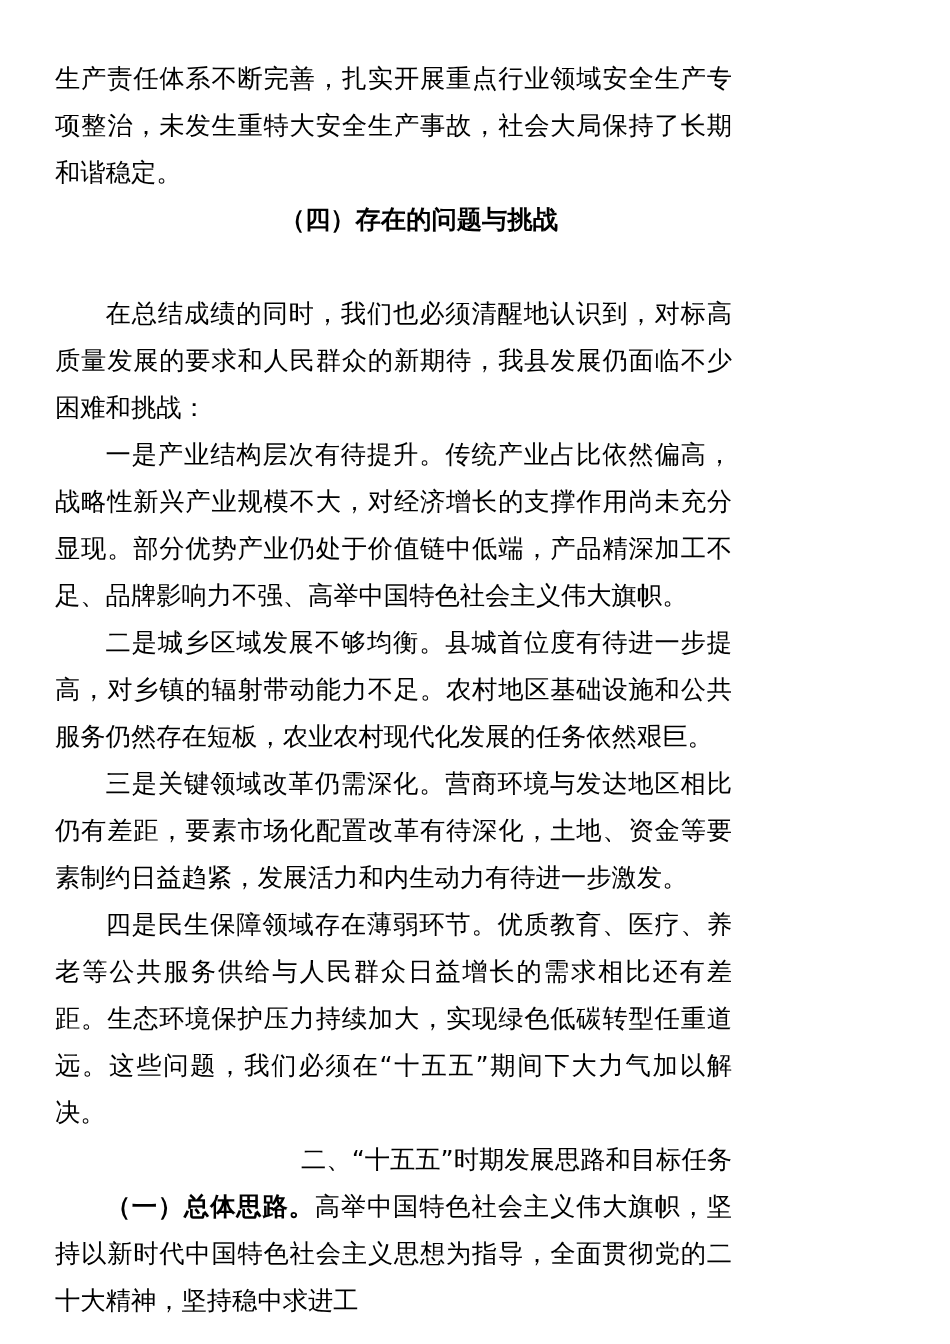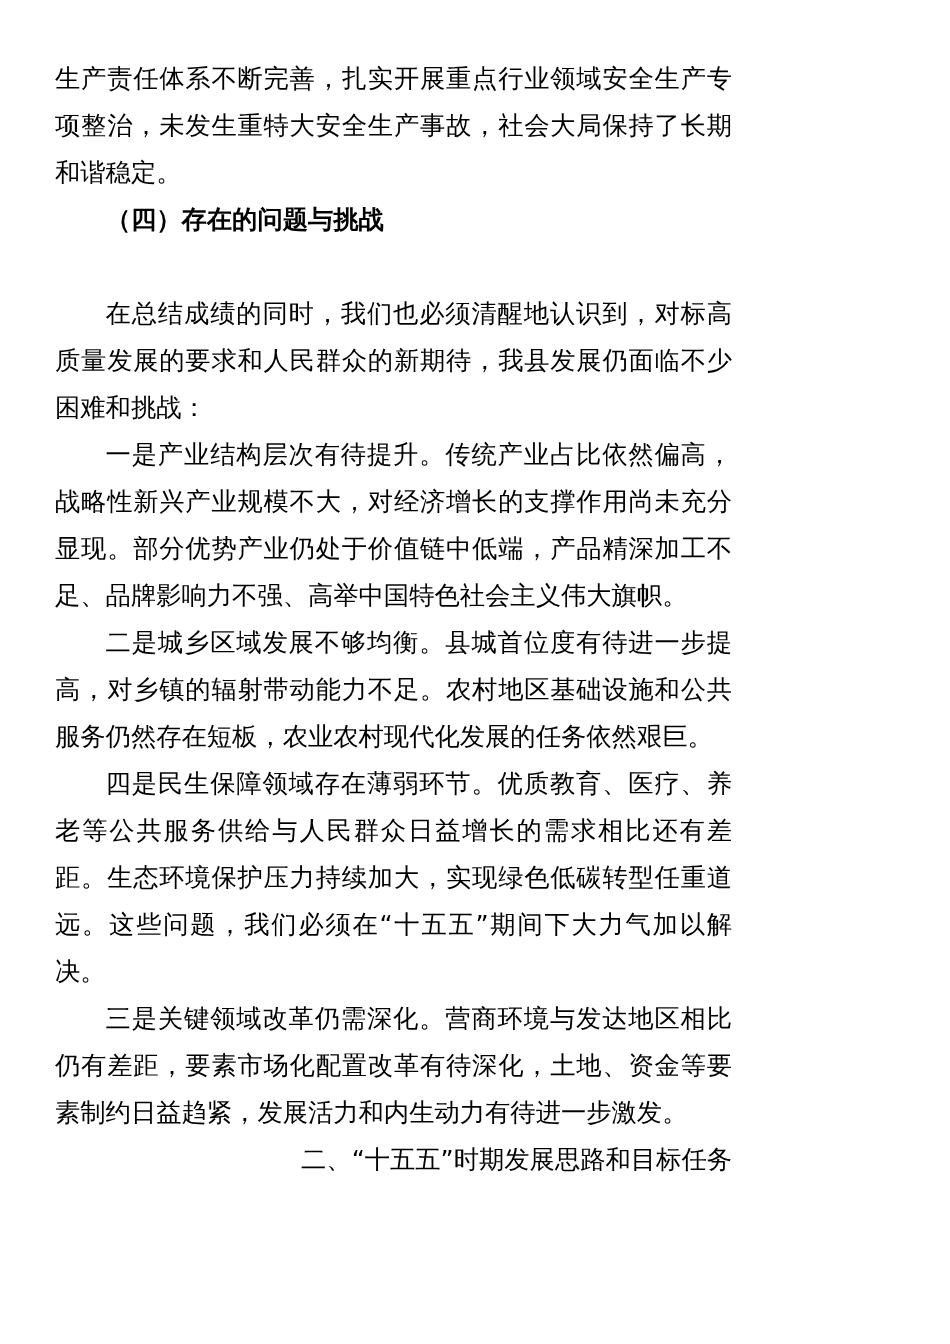--- a/index.html
+++ b/index.html
@@ -32,21 +32,21 @@
     text-justify: inter-character;
     white-space: normal;
   }
   .para.flush {
     text-indent: 0;
   }
   .heading {
     margin: 0;
     text-indent: 2em;
     font-weight: bold;
-    text-align: left;
+    text-align: center;
   }
   .heading-plain {
     margin: 0;
     text-indent: 2em;
     font-weight: normal;
     text-align: right;
   }
   .lead {
     font-weight: bold;
   }
@@ -70,22 +70,23 @@
     <p class="para flush nolast">生产责任体系不断完善，扎实开展重点行业领域安全生产专项整治，未发生重特大安全生产事故，社会大局保持了长期和谐稳定。</p>
 
     <p class="heading">（四）存在的问题与挑战</p>
 
     <p class="para nolast">在总结成绩的同时，我们也必须清醒地认识到，对标高质量发展的要求和人民群众的新期待，我县发展仍面临不少困难和挑战：</p>
 
     <p class="para nolast">一是产业结构层次有待提升。传统产业占比依然偏高，战略性新兴产业规模不大，对经济增长的支撑作用尚未充分显现。部分优势产业仍处于价值链中低端，产品精深加工不足、品牌影响力不强、高举中国特色社会主义伟大旗帜。</p>
 
     <p class="para nolast">二是城乡区域发展不够均衡。县城首位度有待进一步提高，对乡镇的辐射带动能力不足。农村地区基础设施和公共服务仍然存在短板，农业农村现代化发展的任务依然艰巨。</p>
 
+    <p class="para nolast">三是关键领域改革仍需深化。营商环境与发达地区相比仍有差距，要素市场化配置改革有待深化，土地、资金等要素制约日益趋紧，发展活力和内生动力有待进一步激发。</p>
+
     <p class="para nolast">四是民生保障领域存在薄弱环节。优质教育、医疗、养老等公共服务供给与人民群众日益增长的需求相比还有差距。生态环境保护压力持续加大，实现绿色低碳转型任重道远。这些问题，我们必须在“十五五”期间下大力气加以解决。</p>
-
-    <p class="para nolast">三是关键领域改革仍需深化。营商环境与发达地区相比仍有差距，要素市场化配置改革有待深化，土地、资金等要素制约日益趋紧，发展活力和内生动力有待进一步激发。</p>
 
     <p class="heading-plain">二、“十五五”时期发展思路和目标任务</p>
 
 
+    <p class="para nolast"><span class="lead">（一）总体思路。</span><span>高举中国特色社会主义伟大旗帜，坚持以新时代中国特色社会主义思想为指导，全面贯彻党的二十大精神，坚持稳中求进工</span></p>
 
   </div>
 </div>
 
 </body></html>

